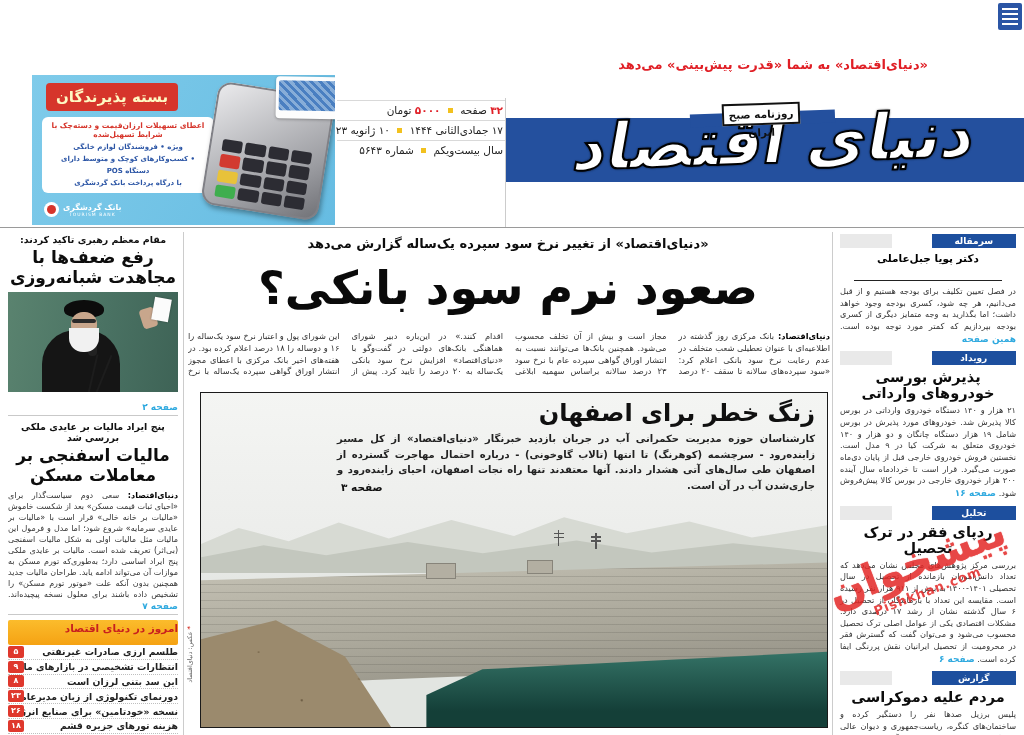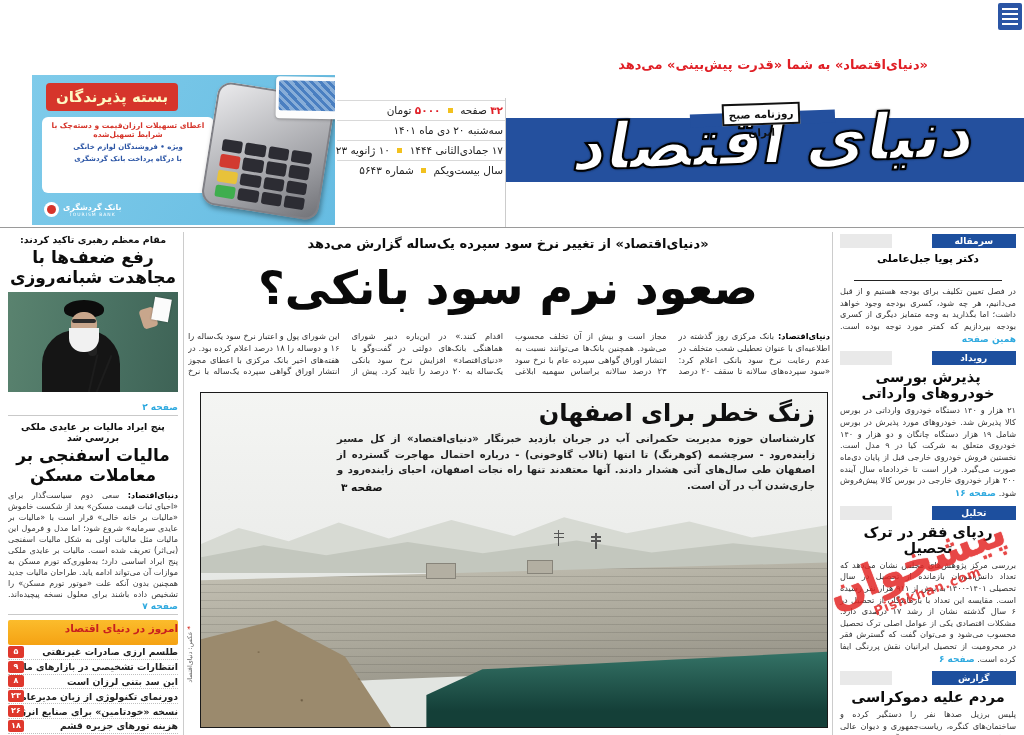--- a/index.html
+++ b/index.html
@@ -167,38 +167,38 @@
 <div class="abs" id="logo">دنیای اقتصاد</div>
 
 <div class="abs" id="dateblock">
   <div class="dl">
     <span class="red">۳۲</span>
     <span>صفحه</span>
     <span class="sq"></span>
     <span class="red">۵۰۰۰</span>
     <span>تومان</span>
   </div>
-  <div class="dl">سه‌شنبه ۲۰ دی ماه ۱۴۰۱</div>
   <div class="dl">
     <span>۱۷ جمادی‌الثانی ۱۴۴۴</span>
     <span class="sq"></span>
     <span>۱۰ ژانویه ۲۰۲۳</span>
   </div>
   <div class="dl">
     <span>سال بیست‌ویکم</span>
     <span class="sq"></span>
     <span>شماره ۵۶۴۳</span>
   </div>
 </div>
 
 <div class="abs" id="ad">
   <div id="ad-title">بسته پذیرندگان</div>
   <div id="ad-panel">
     <div id="ad-sub">اعطای تسهیلات ارزان‌قیمت و دسته‌چک با شرایط تسهیل‌شده</div>
     <div class="bl">ویژه • فروشندگان لوازم خانگی</div>
+    <div class="bl">• کسب‌وکارهای کوچک و متوسط دارای دستگاه POS</div>
     <div class="bl">با درگاه پرداخت بانک گردشگری</div>
   </div>
   <div id="pos">
     <div id="pos-body"></div>
     <div id="pos-paper">
         <div id="pos-note"></div>
       </div>
     <div id="pos-keys">
       <i></i>
         <i></i>

